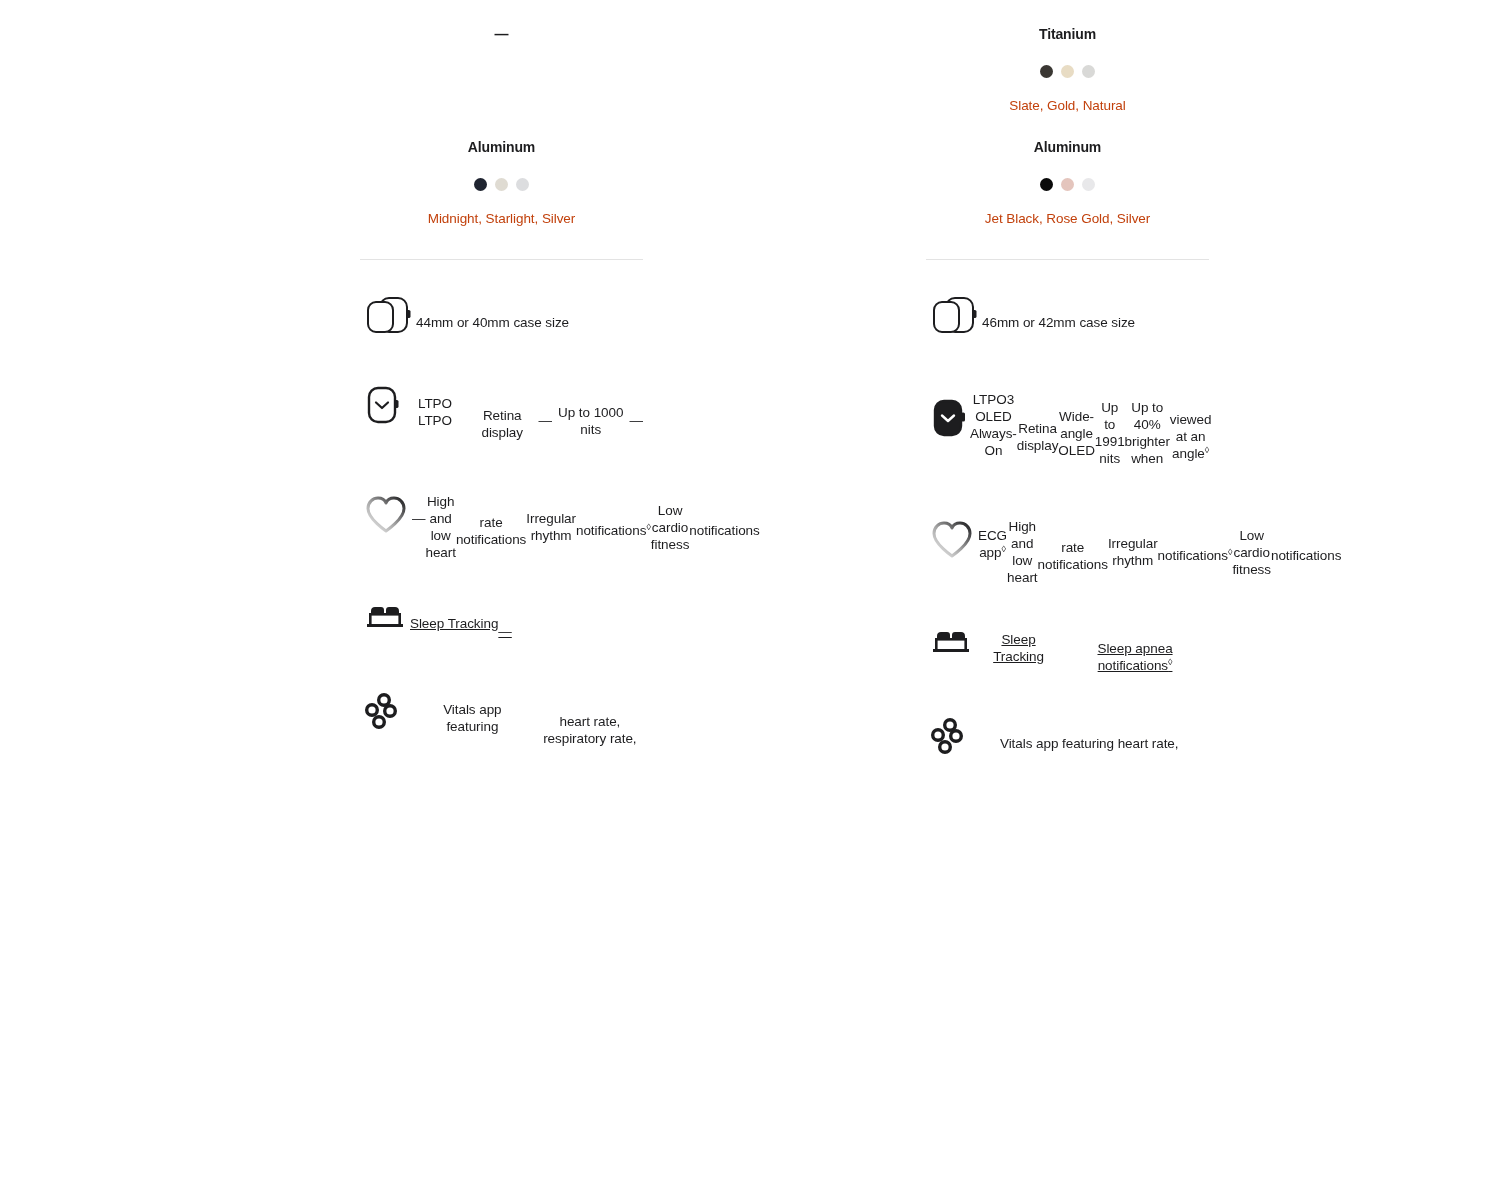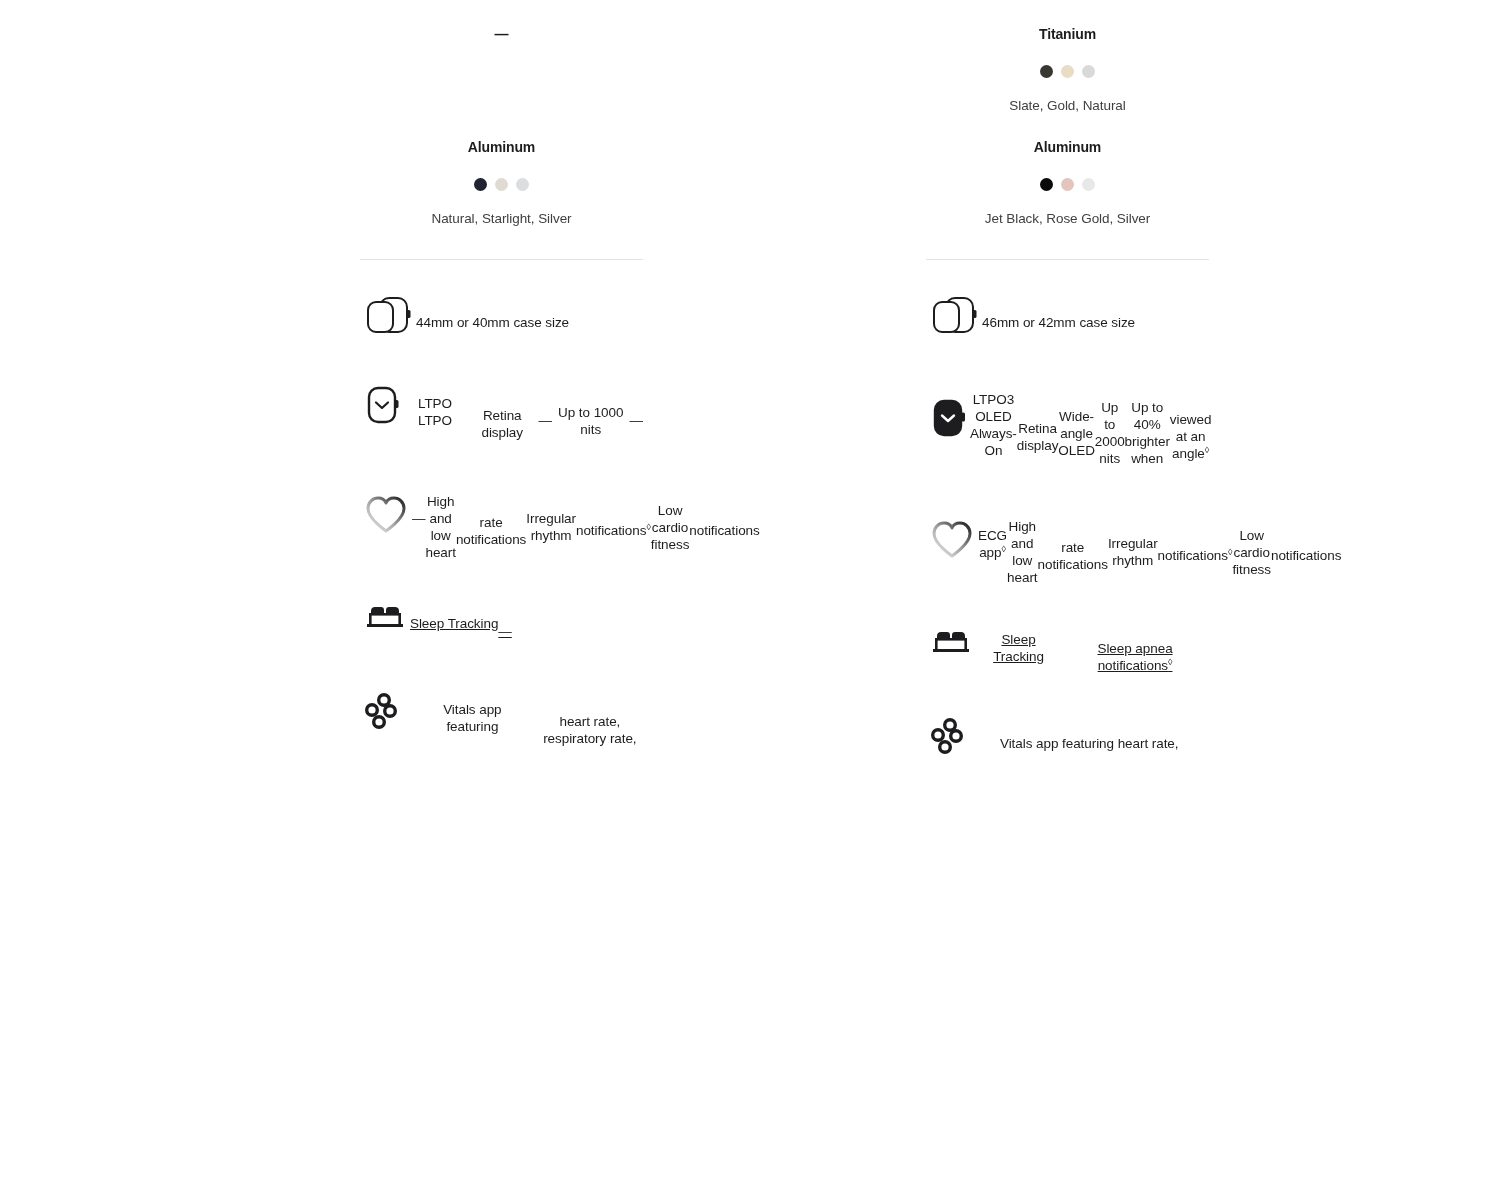--- a/index.html
+++ b/index.html
@@ -66,21 +66,21 @@
   .swatch {
     width: 13px;
     height: 13px;
     border-radius: 50%;
     display: block;
   }
   .finish-colors {
     margin-top: 18px;
     font-size: 13.5px;
     line-height: 19px;
-    color: #404040;
+    color: #c2410c;
     text-align: center;
     letter-spacing: -0.005em;
     min-height: 19px;
   }
 
   
   .divider-row {
     height: 1px;
     background: #e3e3e3;
     width: 100%;
@@ -137,21 +137,21 @@
         <div class="swatch-row"></div>
         <div class="finish-colors"></div>
       </div>
       <div class="finish-group" style="margin-top:22px">
         <div class="finish-title">Aluminum</div>
         <div class="swatch-row">
           <span class="swatch" style="background:#1f2430"></span>
           <span class="swatch" style="background:#dfdbd2"></span>
           <span class="swatch" style="background:#dcdddf"></span>
         </div>
-        <div class="finish-colors">Natural, Starlight, Silver</div>
+        <div class="finish-colors">Midnight, Starlight, Silver</div>
       </div>
     </div>
     <div class="divider-row"></div>
 
     <div class="feature r-casesize">
       <div class="feature-icon">
         <svg width="56" height="46" viewBox="0 0 56 46">
           <rect x="20" y="6" width="27" height="34" rx="9" fill="none" stroke="#1d1d1f" stroke-width="2"></rect>
           <rect x="46.5" y="18" width="4" height="8" rx="1.6" fill="#1d1d1f"></rect>
           <rect x="8" y="10" width="25" height="30" rx="8" fill="#ffffff" stroke="#1d1d1f" stroke-width="2"></rect>
@@ -269,21 +269,21 @@
         <svg width="44" height="46" viewBox="0 0 44 46">
           <rect x="8" y="5" width="28" height="36" rx="10" fill="#ffffff" stroke="#ffffff" stroke-width="0"></rect>
           <rect x="35" y="17.5" width="4" height="9" rx="1.6" fill="#1d1d1f"></rect>
           <rect x="9" y="6" width="26" height="34" rx="9" fill="#1d1d1f" stroke="#1d1d1f" stroke-width="2.4"></rect>
           <path d="M16 20.5 L22 26 L28 20.5" fill="none" stroke="#ffffff" stroke-width="2.4" stroke-linecap="round" stroke-linejoin="round"></path>
         </svg>
       </div>
       <div class="feature-text feature-line">LTPO3 OLED Always-On</div>
       <div class="feature-text feature-line">Retina display</div>
       <div class="feature-text feature-line gap">Wide-angle OLED</div>
-      <div class="feature-text feature-line gap">Up to 2000 nits</div>
+      <div class="feature-text feature-line gap">Up to 1991 nits</div>
       <div class="feature-text feature-line gap">Up to 40% brighter when</div>
       <div class="feature-text feature-line"><span>viewed at an angle</span><sup class="fn">◊</sup></div>
     </div>
 
     <div class="feature r-heart">
       <div class="feature-icon">
         <svg width="52" height="46" viewBox="0 0 52 46">
           <defs>
             <linearGradient id="hg2" x1="0" y1="1" x2="1" y2="0">
               <stop offset="0%" stop-color="#f2f2f2"></stop>

